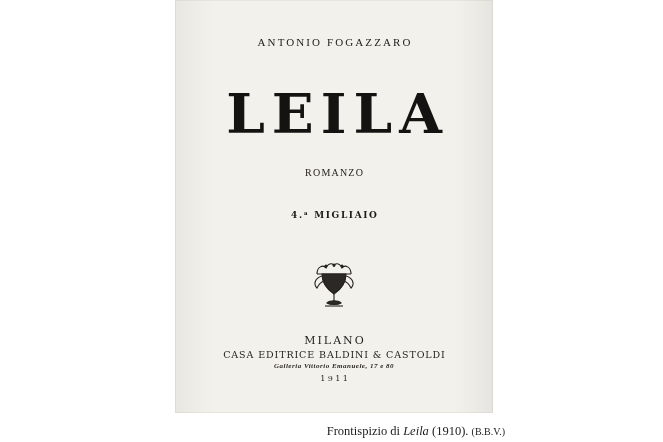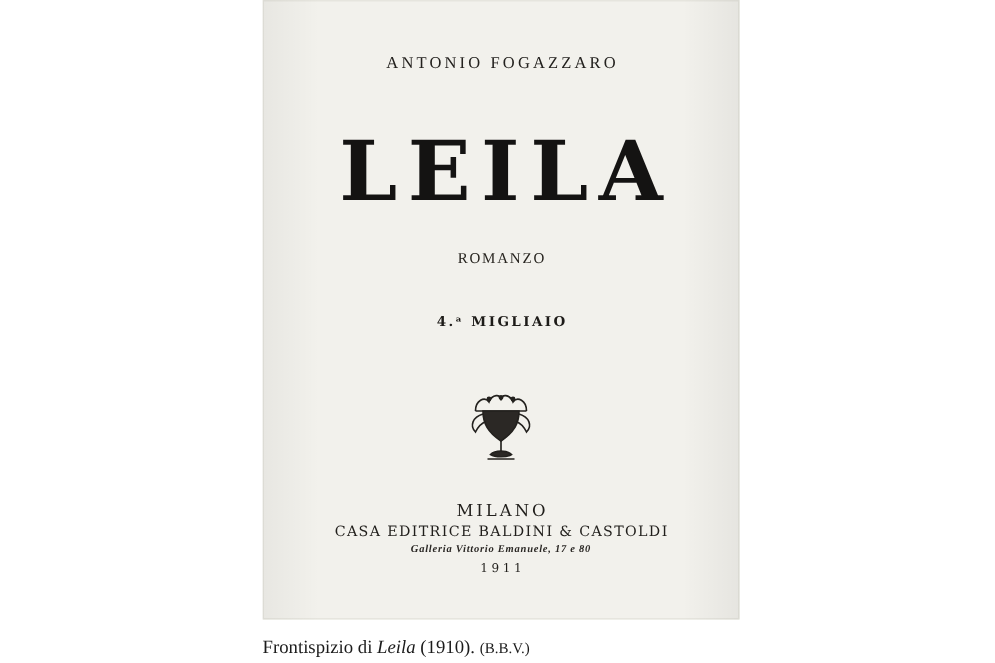--- a/index.html
+++ b/index.html
@@ -144,20 +144,21 @@
   
   #caption {
     position: absolute;
     left: 175px;
     top: 424px;
     width: 330px;
     font-family: "Liberation Serif", serif;
     font-size: 12.5px;
     color: #1b1b1b;
     white-space: nowrap;
+    text-align: right;
   }
   #caption .it { font-style: italic; }
   #caption .small { font-size: 10px; }
 
   .nowrap { white-space: nowrap; }
 </style>
 </head>
 <body>
 
 <div id="page">

